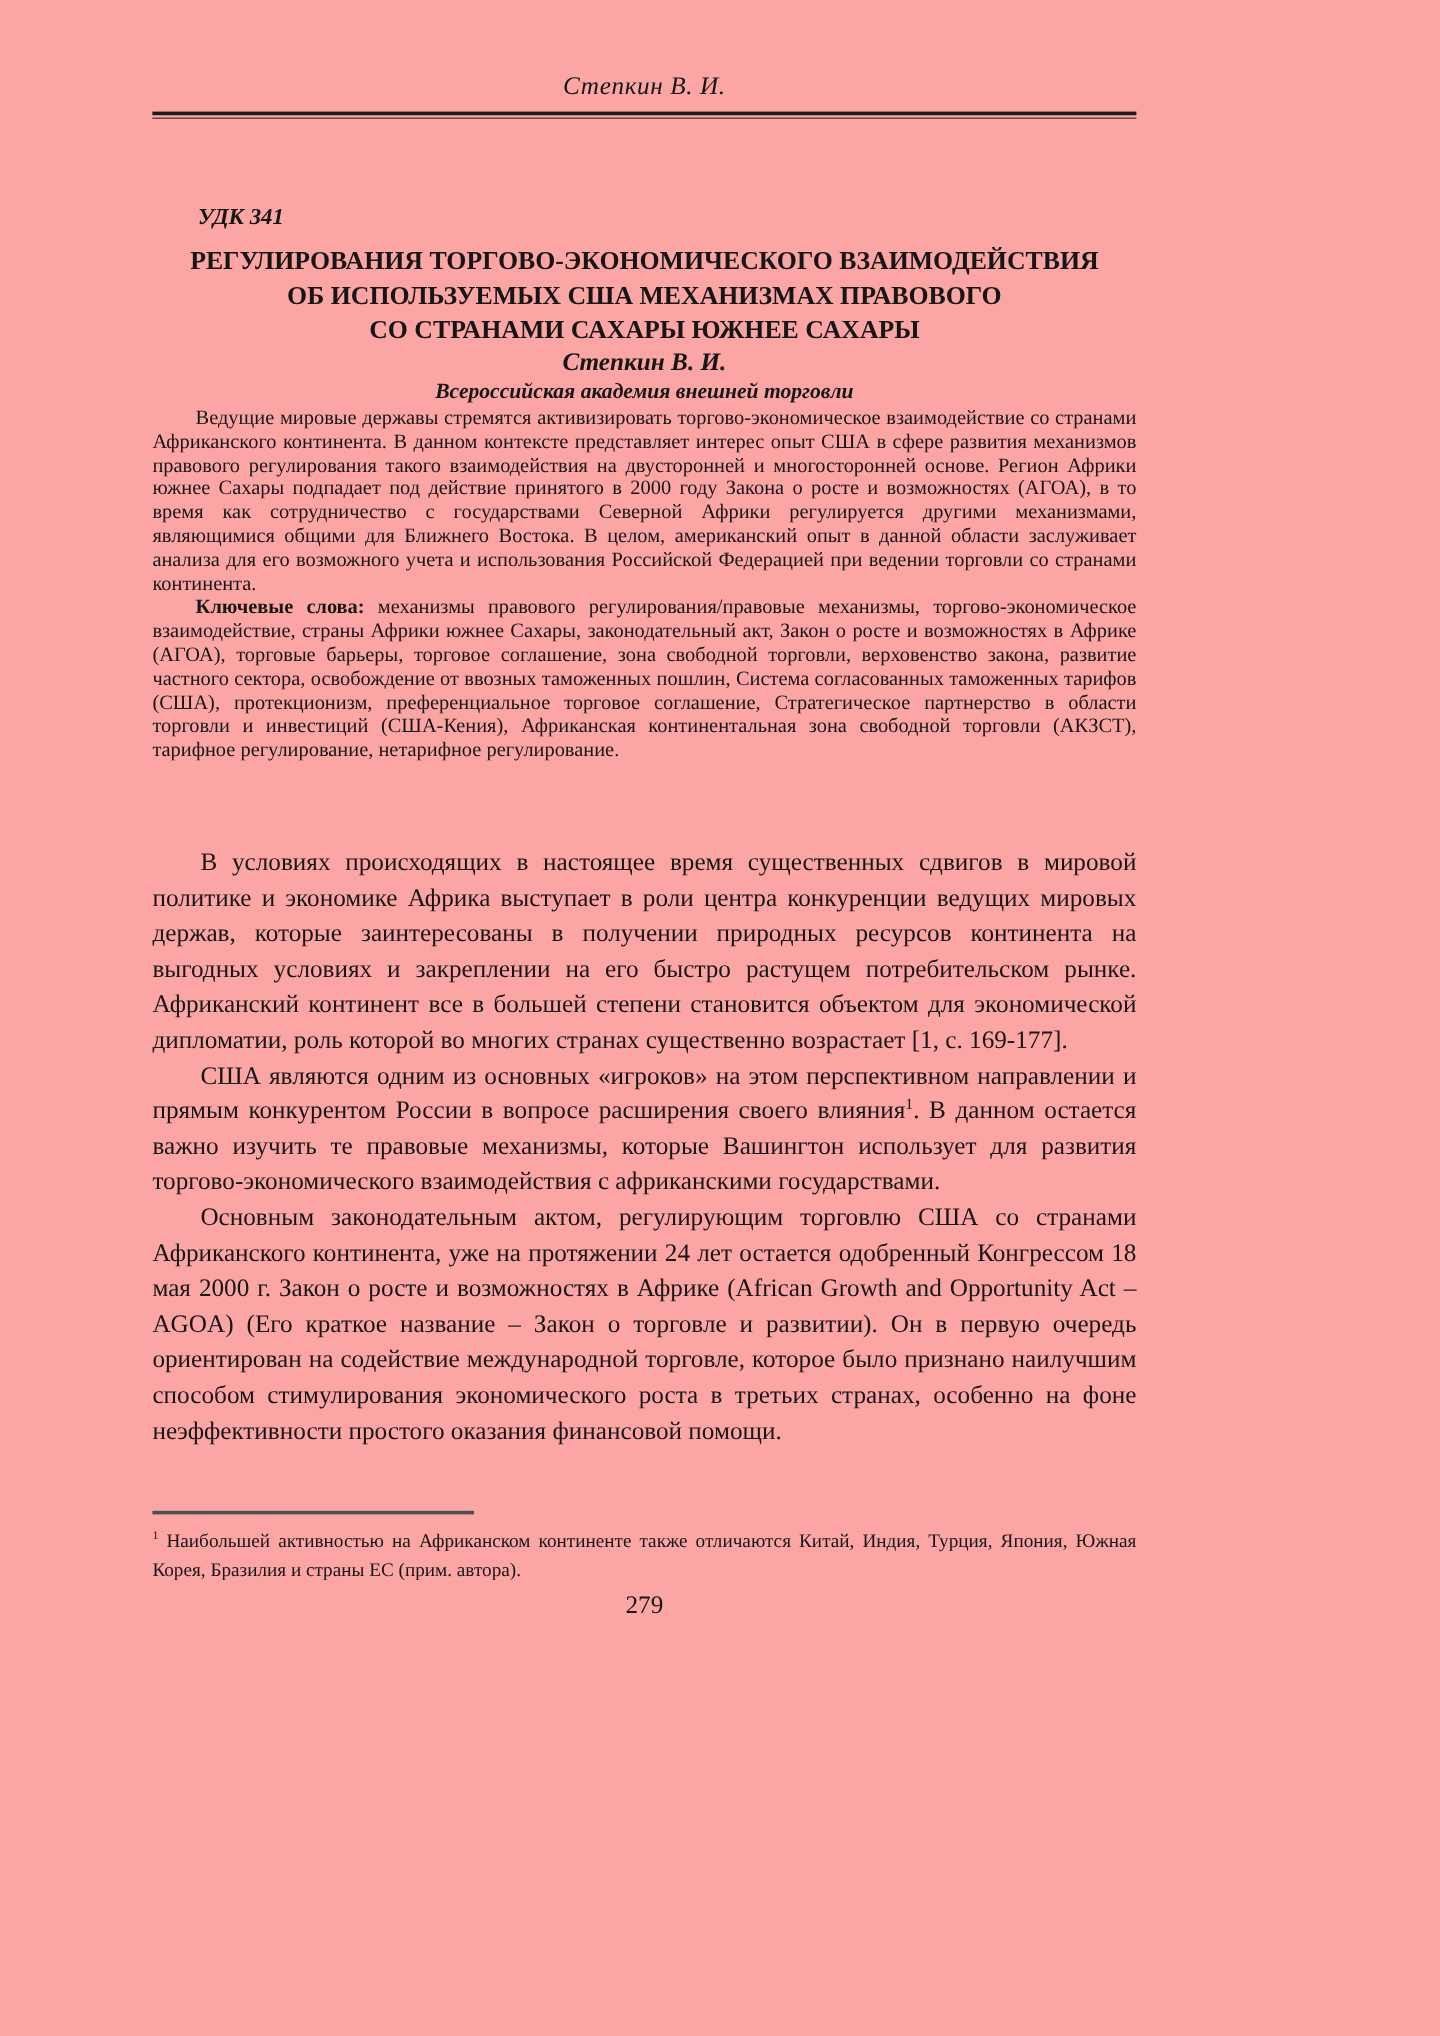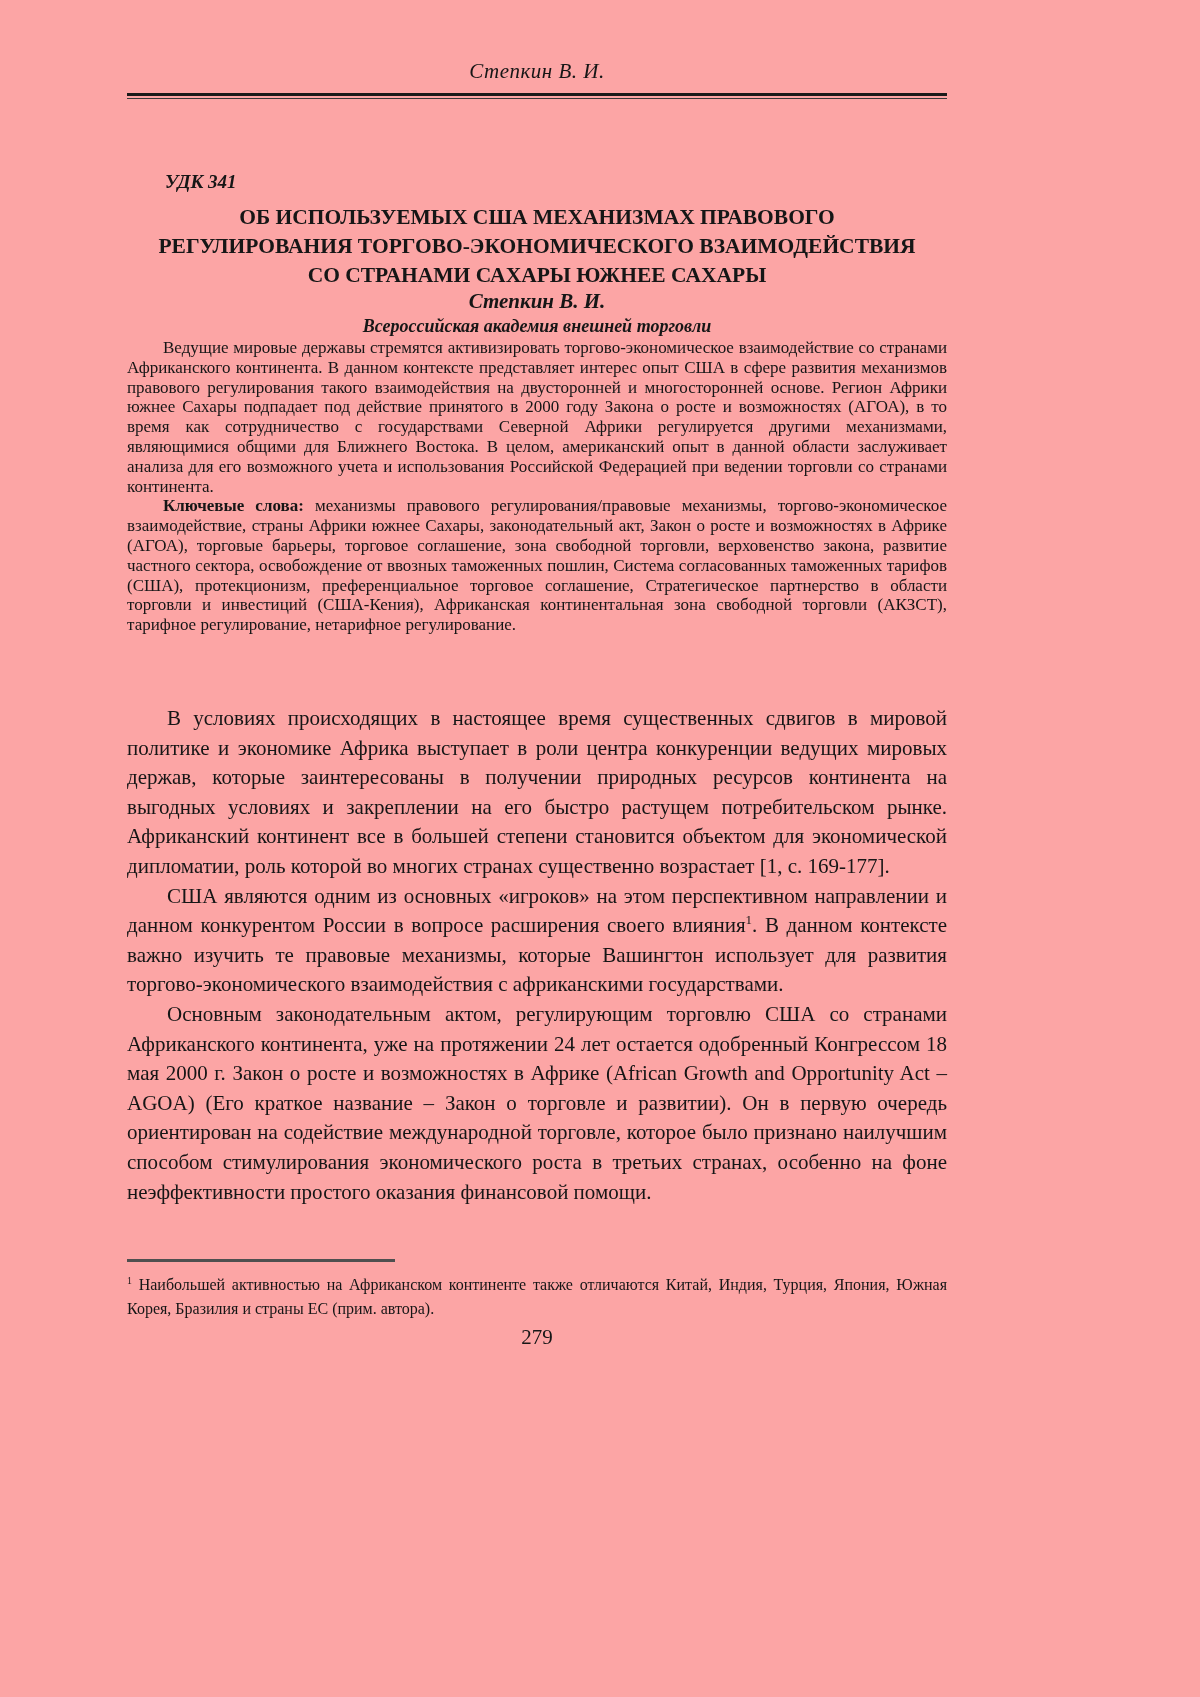--- a/index.html
+++ b/index.html
@@ -103,38 +103,38 @@
 <div class="page">
 
   <div class="content running-head">Степкин В. И.</div>
 
   <div class="content head-rule"></div>
 
 
   <div class="content udc">УДК 341</div>
 
   <div class="content title-block">
+    <div>РЕГУЛИРОВАНИЯ ТОРГОВО-ЭКОНОМИЧЕСКОГО ВЗАИМОДЕЙСТВИЯ</div>
     <div>ОБ ИСПОЛЬЗУЕМЫХ США МЕХАНИЗМАХ ПРАВОВОГО</div>
-    <div>РЕГУЛИРОВАНИЯ ТОРГОВО-ЭКОНОМИЧЕСКОГО ВЗАИМОДЕЙСТВИЯ</div>
     <div>СО СТРАНАМИ САХАРЫ ЮЖНЕЕ САХАРЫ</div>
   </div>
 
   <div class="content author-line">Степкин В. И.</div>
 
   <div class="content affiliation-line">Всероссийская академия внешней торговли</div>
 
   <div class="content abstract-block">
     <p>Ведущие мировые державы стремятся активизировать торгово-экономическое взаимодействие со странами Африканского континента. В данном контексте представляет интерес опыт США в сфере развития механизмов правового регулирования такого взаимодействия на двусторонней и многосторонней основе. Регион Африки южнее Сахары подпадает под действие принятого в 2000 году Закона о росте и возможностях (АГОА), в то время как сотрудничество с государствами Северной Африки регулируется другими механизмами, являющимися общими для Ближнего Востока. В целом, американский опыт в данной области заслуживает анализа для его возможного учета и использования Российской Федерацией при ведении торговли со странами континента.</p>
     <p><span class="kw-label">Ключевые слова:</span>
       <span>механизмы правового регулирования/правовые механизмы, торгово-экономическое взаимодействие, страны Африки южнее Сахары, законодательный акт, Закон о росте и возможностях в Африке (АГОА), торговые барьеры, торговое соглашение, зона свободной торговли, верховенство закона, развитие частного сектора, освобождение от ввозных таможенных пошлин, Система согласованных таможенных тарифов (США), протекционизм, преференциальное торговое соглашение, Стратегическое партнерство в области торговли и инвестиций (США-Кения), Африканская континентальная зона свободной торговли (АКЗСТ), тарифное регулирование, нетарифное регулирование.</span></p>
   </div>
 
   <div class="content body-block">
     <p>В условиях происходящих в настоящее время существенных сдвигов в мировой политике и экономике Африка выступает в роли центра конкуренции ведущих мировых держав, которые заинтересованы в получении природных ресурсов континента на выгодных условиях и закреплении на его быстро растущем потребительском рынке. Африканский континент все в большей степени становится объектом для экономической дипломатии, роль которой во многих странах существенно возрастает [1, с. 169-177].</p>
-    <p><span>США являются одним из основных «игроков» на этом перспективном направлении и данном конкурентом России в вопросе расширения своего влияния</span><sup>1</sup><span>. В данном контексте важно изучить те правовые механизмы, которые Вашингтон использует для развития торгово-экономического взаимодействия с африканскими государствами.</span></p>
+    <p><span>США являются одним из основных «игроков» на этом перспективном направлении и прямым конкурентом России в вопросе расширения своего влияния</span><sup>1</sup><span>. В данном остается важно изучить те правовые механизмы, которые Вашингтон использует для развития торгово-экономического взаимодействия с африканскими государствами.</span></p>
     <p>Основным законодательным актом, регулирующим торговлю США со странами Африканского континента, уже на протяжении 24 лет остается одобренный Конгрессом 18 мая 2000 г. Закон о росте и возможностях в Африке (African Growth and Opportunity Act – AGOA) (Его краткое название – Закон о торговле и развитии). Он в первую очередь ориентирован на содействие международной торговле, которое было признано наилучшим способом стимулирования экономического роста в третьих странах, особенно на фоне неэффективности простого оказания финансовой помощи.</p>
   </div>
 
   <div class="content footnote-rule"></div>
 
   <div class="content footnote"><sup>1</sup>
     <span>Наибольшей активностью на Африканском континенте также отличаются Китай, Индия, Турция, Япония, Южная Корея, Бразилия и страны ЕС (прим. автора).</span></div>
 
   <div class="content page-number">279</div>
 

